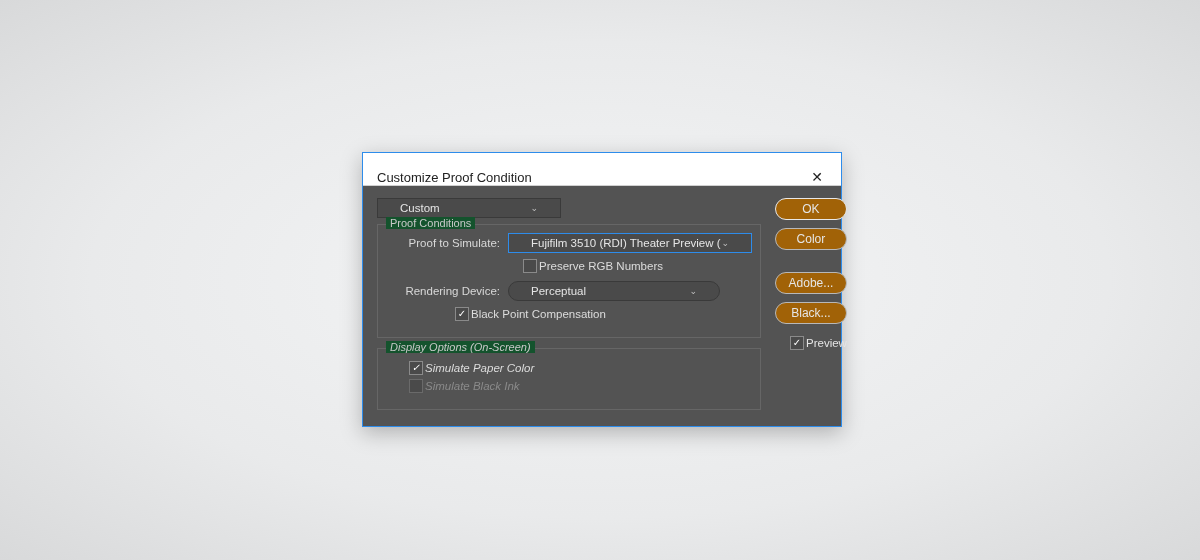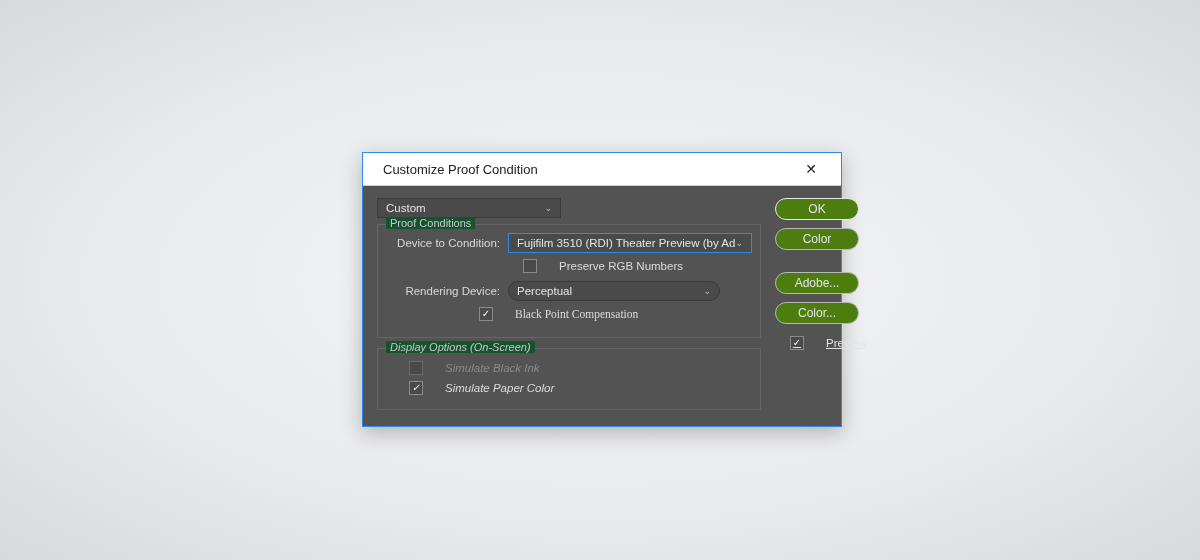--- a/index.html
+++ b/index.html
@@ -17,23 +17,23 @@
     top: 152px;
     width: 478px;
     background: #535353;
     border: 1px solid #2d8ceb;
     box-shadow: 0 6px 20px rgba(0,0,0,0.25);
   }
   .titlebar {
     background: #ffffff;
     height: 32px;
     display: flex;
-    align-items: center;
+    align-items: flex-end;
     justify-content: space-between;
-    padding: 0 20px;
+    padding: 0 14px;
     border-bottom: 1px solid #d0d0d0;
   }
   .titlebar .title {
     font-size: 13px;
     color: #222;
   }
   .titlebar .close-x {
     font-size: 14px;
     color: #222;
     width: 20px;
@@ -70,21 +70,21 @@
   }
   .select {
     background: #4a4a4a;
     border: 1px solid #3a3a3a;
     color: #e5e5e5;
     font-size: 11.5px;
     height: 20px;
     display: flex;
     align-items: center;
     justify-content: space-between;
-    padding: 0 8px;
+    padding: 0 22px;
     box-sizing: border-box;
     cursor: pointer;
     position: relative;
   }
   .select .caret {
     font-size: 9px;
     color: #c0c0c0;
   }
   .select.highlight {
     border: 1px solid #2d8ceb;
@@ -105,21 +105,21 @@
     top: -8px;
     left: 8px;
     background: #14532d;
     padding: 0 4px;
     font-size: 11px;
     color: #c8c8c8;
   }
   .checkbox {
     display: inline-flex;
     align-items: center;
-    gap: 22px;
+    gap: 2px;
     cursor: pointer;
     padding-left: 15px;
   }
   .checkbox .box {
     width: 12px;
     height: 12px;
     border: 1px solid #8a8a8a;
     background: #4a4a4a;
     display: inline-flex;
     align-items: center;
@@ -146,21 +146,21 @@
   .indent {
     margin-left: 130px;
     margin-top: 4px;
     margin-bottom: 6px;
   }
   .display-opts .opt {
     margin: 4px 0 4px 8px;
   }
 
   .btn {
-    background: #4d7c0f;
+    background: #a16207;
     border: 1px solid #b8b8b8;
     border-radius: 11px;
     color: #e5e5e5;
     font-size: 12px;
     height: 22px;
     display: flex;
     align-items: center;
     justify-content: center;
     cursor: pointer;
     box-sizing: border-box;
@@ -169,21 +169,20 @@
     border: 1.5px solid #e8e8e8;
     font-weight: 500;
   }
   .preview-check {
     margin-top: 4px;
     display: flex;
     align-items: center;
     gap: 6px;
     font-size: 11.5px;
     color: #e5e5e5;
-    text-decoration: underline;
   }
 </style>
 </head>
 <body>
 
 <div class="dialog">
 
   <div class="titlebar">
     <span class="title">Customize Proof Condition</span>
     <span class="close-x">✕</span>
@@ -197,21 +196,21 @@
         <div class="select sel-custom">
           <span>Custom</span>
           <span class="caret">⌄</span>
         </div>
       </div>
 
       <div class="fieldset">
         <span class="legend">Proof Conditions</span>
 
         <div class="row">
-          <span class="lbl" style="width:114px;">Device to Condition:</span>
+          <span class="lbl" style="width:114px;">Proof to Simulate:</span>
           <div class="select sel-device highlight">
             <span style="white-space:nowrap; overflow:hidden; text-overflow:clip;">Fujifilm 3510 (RDI) Theater Preview (by Adobe)</span>
             <span class="caret">⌄</span>
           </div>
         </div>
 
         <div class="indent" style="margin-left:122px;">
           <span class="checkbox">
             <span class="box"></span>
             <span>Preserve RGB Numbers</span>
@@ -219,61 +218,61 @@
         </div>
 
         <div class="row">
           <span class="lbl" style="width:114px;">Rendering Device:</span>
           <div class="select sel-intent">
             <span>Perceptual</span>
             <span class="caret">⌄</span>
           </div>
         </div>
 
-        <div class="indent" style="margin-left:78px;font-family:Liberation Serif, serif;">
+        <div class="indent" style="margin-left:54px;">
           <span class="checkbox checked">
             <span class="box"></span>
             <span>Black Point Compensation</span>
           </span>
         </div>
       </div>
 
       <div class="fieldset display-opts" style="margin-top:10px;font-style:italic;">
         <span class="legend">Display Options (On-Screen)</span>
 
         <div class="opt">
+          <span class="checkbox checked">
+            <span class="box"></span>
+            <span>Simulate Paper Color</span>
+          </span>
+        </div>
+
+        <div class="opt">
           <span class="checkbox disabled">
             <span class="box"></span>
             <span>Simulate Black Ink</span>
-          </span>
-        </div>
-
-        <div class="opt">
-          <span class="checkbox checked">
-            <span class="box"></span>
-            <span>Simulate Paper Color</span>
           </span>
         </div>
       </div>
 
     </div>
 
     <div class="right-col">
       <div class="btn primary">
         <span>OK</span>
       </div>
       <div class="btn">
         <span>Color</span>
       </div>
       <div style="height:6px;"></div>
       <div class="btn">
         <span>Adobe...</span>
       </div>
       <div class="btn">
-        <span>Color...</span>
+        <span>Black...</span>
       </div>
       <div class="preview-check">
         <span class="checkbox checked">
           <span class="box"></span>
           <span>Preview</span>
         </span>
       </div>
     </div>
 
   </div>

